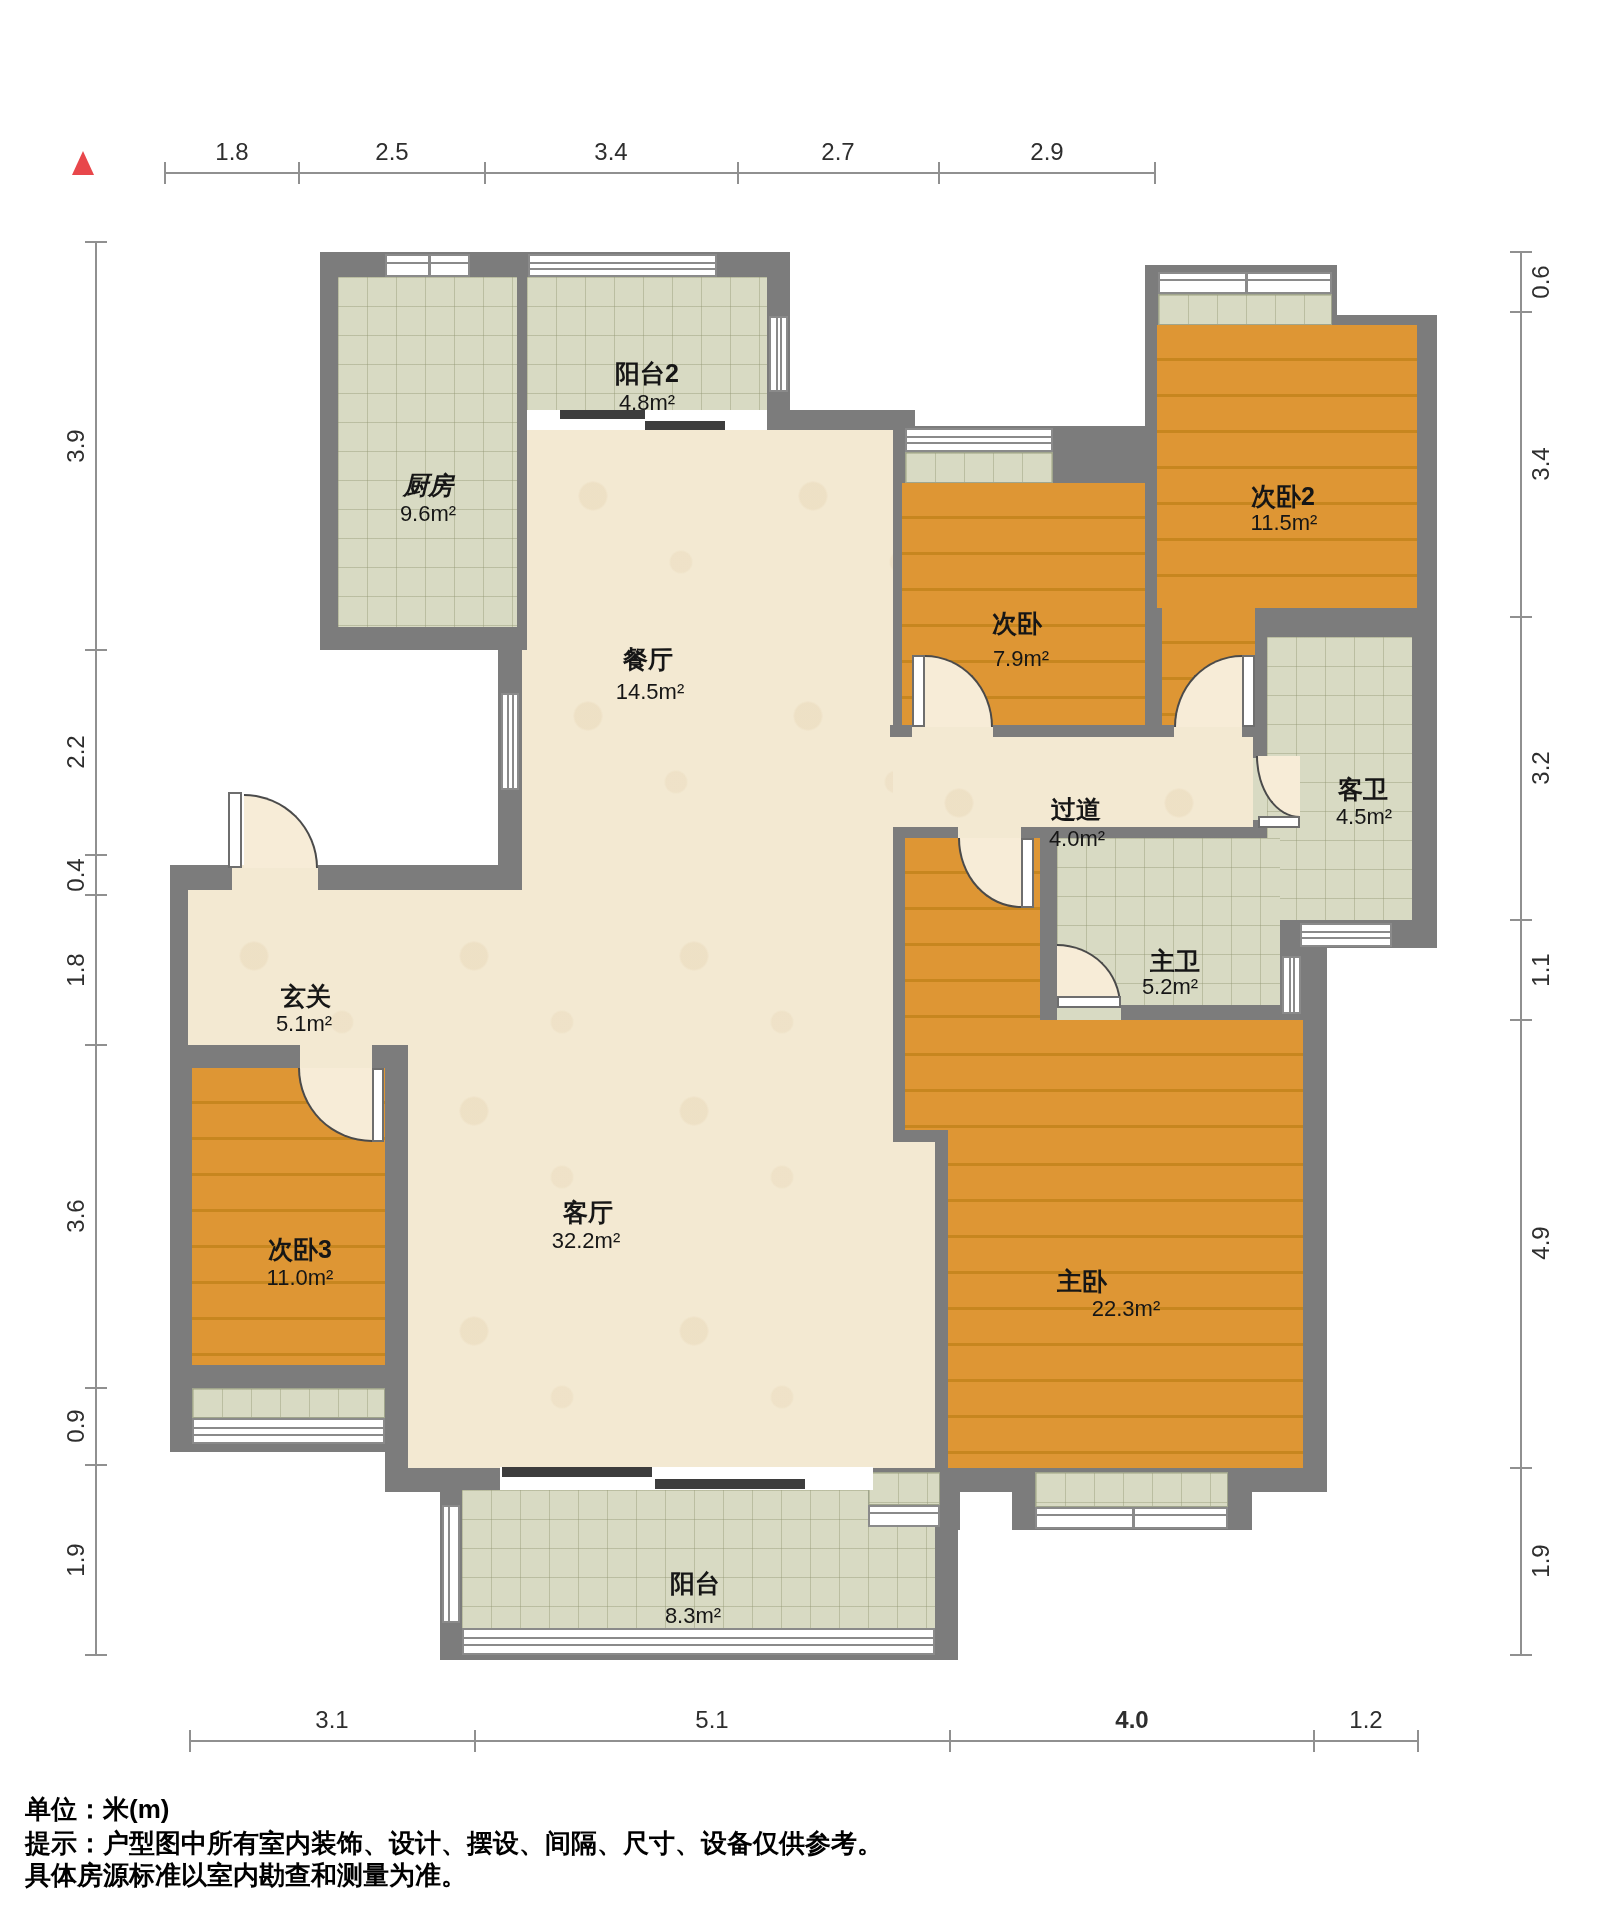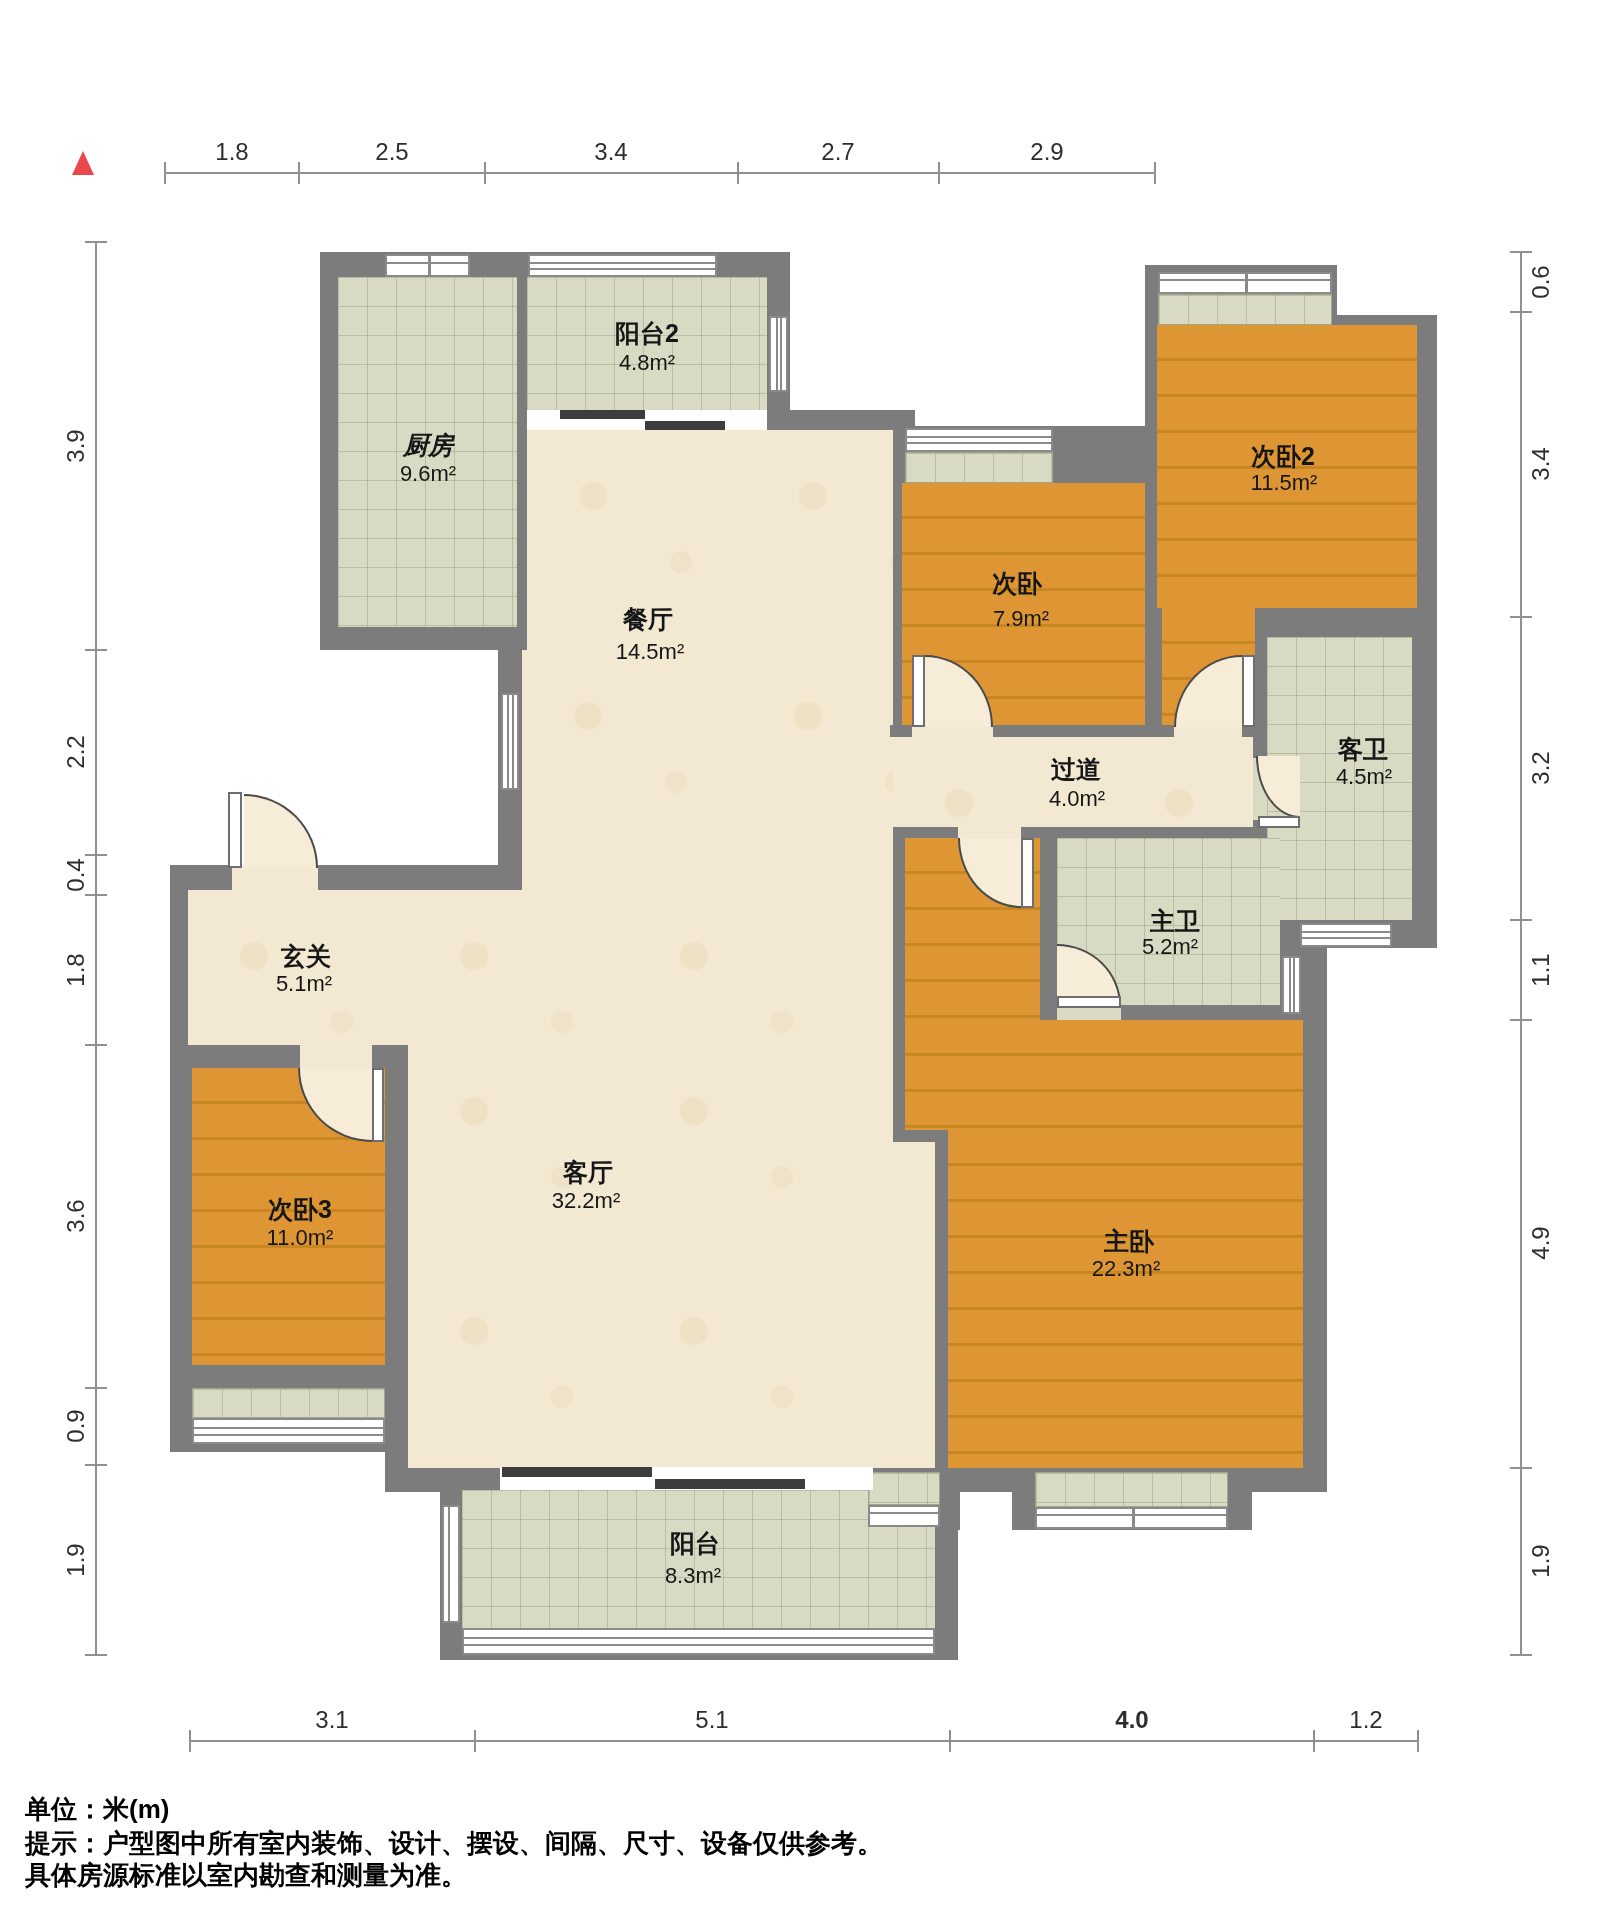--- a/index.html
+++ b/index.html
@@ -28,21 +28,21 @@
         background-size:29px 29px;border:1px solid #a0a58c;box-sizing:border-box;}
   .bar{position:absolute;background:#3d3d3d;}
   .wslot{position:absolute;background:#fff;}
   .arc{position:absolute;background:#f7ecd7;box-sizing:border-box;}
   .arc.tr{border-top:2.5px solid #4a4a4a;border-right:2.5px solid #4a4a4a;border-top-right-radius:100%;}
   .arc.tl{border-top:2.5px solid #4a4a4a;border-left:2.5px solid #4a4a4a;border-top-left-radius:100%;}
   .arc.bl{border-bottom:2.5px solid #4a4a4a;border-left:2.5px solid #4a4a4a;border-bottom-left-radius:100%;}
   .leaf{position:absolute;background:#fff;border:2px solid #6e6e6e;box-sizing:border-box;}
   .op{position:absolute;background:#f3e9d2;}
   .opt{position:absolute;background:#d8dac3;}
-  .rn,.ra{position:absolute;transform:translate(-50%,-50%);white-space:nowrap;color:#161616;}
+  .rn,.ra{position:absolute;transform:translate(-50%,-50%);white-space:nowrap;color:#161616;margin-top:40px;}
   .rn{font-size:25px;font-weight:bold;}
   .ra{font-size:22px;}
   .dline{position:absolute;background:#909090;}
   .tick{position:absolute;background:#909090;}
   .dlab{position:absolute;font-size:24px;color:#2e2e2e;transform:translate(-50%,-50%);white-space:nowrap;}
   .dlab.rot{transform:translate(-50%,-50%) rotate(-90deg);}
   .foot{position:absolute;font-weight:bold;font-size:26px;color:#000;white-space:nowrap;}
   .north{position:absolute;width:0;height:0;border-left:11px solid transparent;
          border-right:11px solid transparent;border-bottom:24px solid #e8474b;}
 </style>
@@ -214,21 +214,21 @@
   <div class="rn" style="left:1363px;top:749px;">客卫</div>
   <div class="ra" style="left:1364px;top:777px;">4.5m²</div>
   <div class="rn" style="left:1175px;top:921px;">主卫</div>
   <div class="ra" style="left:1170px;top:947px;">5.2m²</div>
   <div class="rn" style="left:306px;top:956px;">玄关</div>
   <div class="ra" style="left:304px;top:984px;">5.1m²</div>
   <div class="rn" style="left:300px;top:1209px;">次卧3</div>
   <div class="ra" style="left:300px;top:1238px;">11.0m²</div>
   <div class="rn" style="left:588px;top:1172px;">客厅</div>
   <div class="ra" style="left:586px;top:1201px;">32.2m²</div>
-  <div class="rn" style="left:1129px;top:1241px;font-family:Liberation Mono, monospace;">主卧</div>
+  <div class="rn" style="left:1082px;top:1241px;font-family:Liberation Mono, monospace;">主卧</div>
   <div class="ra" style="left:1126px;top:1269px;">22.3m²</div>
   <div class="rn" style="left:695px;top:1543px;">阳台</div>
   <div class="ra" style="left:693px;top:1576px;">8.3m²</div>
 
   <div class="dline" style="left:165px;top:172px;width:990px;height:2px;"></div>
   <div class="tick" style="left:164px;top:162px;width:2px;height:22px;"></div>
   <div class="tick" style="left:298px;top:162px;width:2px;height:22px;"></div>
   <div class="tick" style="left:484px;top:162px;width:2px;height:22px;"></div>
   <div class="tick" style="left:737px;top:162px;width:2px;height:22px;"></div>
   <div class="tick" style="left:938px;top:162px;width:2px;height:22px;"></div>

